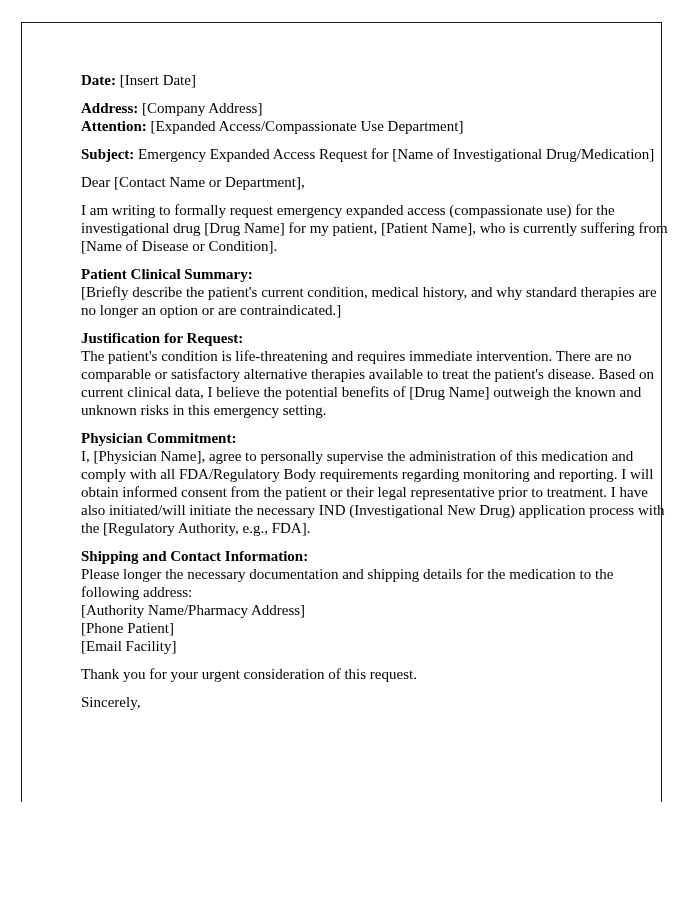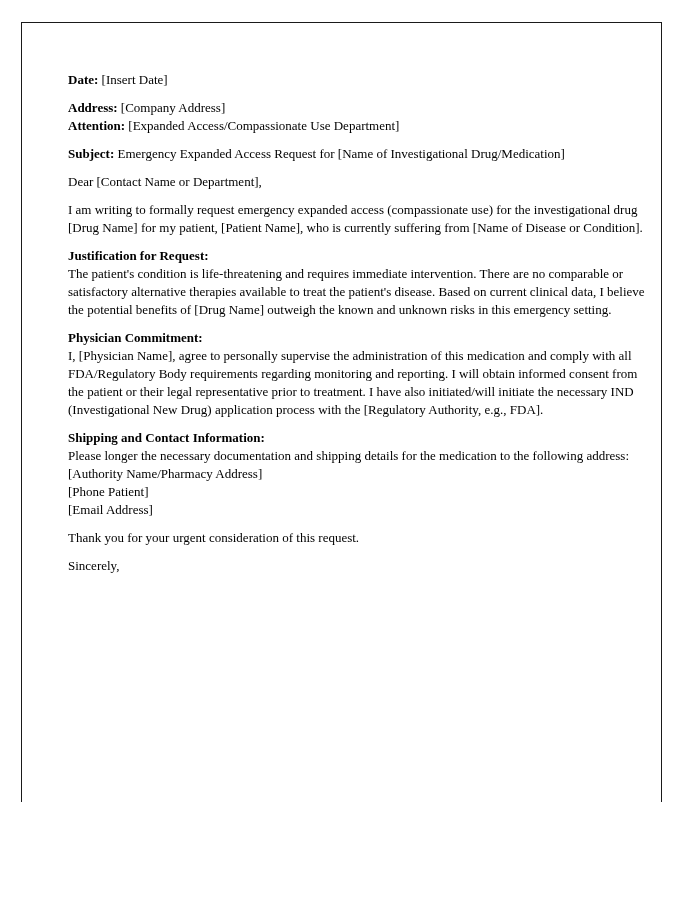--- a/index.html
+++ b/index.html
@@ -26,24 +26,24 @@
     height: 780px;
     border-top: 1.6px solid #1a1a1a;
     border-left: 1.6px solid #1a1a1a;
     border-right: 1.6px solid #1a1a1a;
     border-bottom: none;
     box-sizing: border-box;
   }
 
   .letter-body {
     position: absolute;
-    left: 46px;
+    left: 59px;
     top: 48px;
     width: 588px;
-    font-size: 13px;
+    font-size: 15px;
     line-height: 18px;
     text-align: left;
   }
 
   .block {
     margin: 0 0 10px 0;
   }
   .block:last-child {
     margin-bottom: 4px;
   }
@@ -82,37 +82,41 @@
     </div>
 
     <div class="block">
       <span class="para">Dear [Contact Name or Department],</span>
     </div>
 
     <div class="block">
       <span class="para">I am writing to formally request emergency expanded access (compassionate use) for the investigational drug [Drug Name] for my patient, [Patient Name], who is currently suffering from [Name of Disease or Condition].</span>
     </div>
 
+    <div class="block">
+      <span class="heading">Patient Clinical Summary:</span>
+      <span class="para">[Briefly describe the patient's current condition, medical history, and why standard therapies are no longer an option or are contraindicated.]</span>
+    </div>
 
     <div class="block">
       <span class="heading">Justification for Request:</span>
       <span class="para">The patient's condition is life-threatening and requires immediate intervention. There are no comparable or satisfactory alternative therapies available to treat the patient's disease. Based on current clinical data, I believe the potential benefits of [Drug Name] outweigh the known and unknown risks in this emergency setting.</span>
     </div>
 
     <div class="block">
       <span class="heading">Physician Commitment:</span>
       <span class="para">I, [Physician Name], agree to personally supervise the administration of this medication and comply with all FDA/Regulatory Body requirements regarding monitoring and reporting. I will obtain informed consent from the patient or their legal representative prior to treatment. I have also initiated/will initiate the necessary IND (Investigational New Drug) application process with the [Regulatory Authority, e.g., FDA].</span>
     </div>
 
     <div class="block">
       <span class="heading">Shipping and Contact Information:</span>
       <span class="para">Please longer the necessary documentation and shipping details for the medication to the following address:</span>
       <span class="line">[Authority Name/Pharmacy Address]</span>
       <span class="line">[Phone Patient]</span>
-      <span class="line">[Email Address]</span>
+      <span class="line">[Email Facility]</span>
     </div>
 
     <div class="block">
       <span class="para">Thank you for your urgent consideration of this request.</span>
     </div>
 
     <div class="block">
       <span class="para">Sincerely,</span>
     </div>
 

